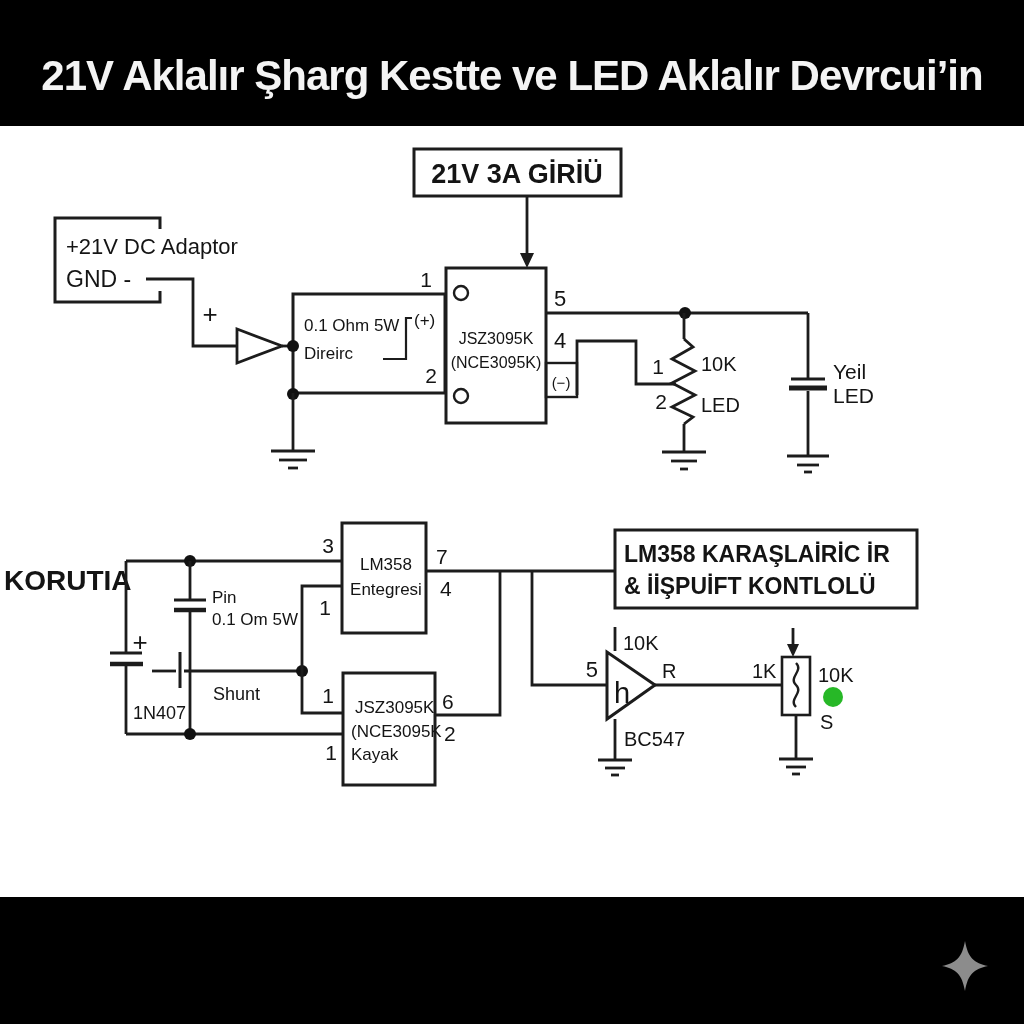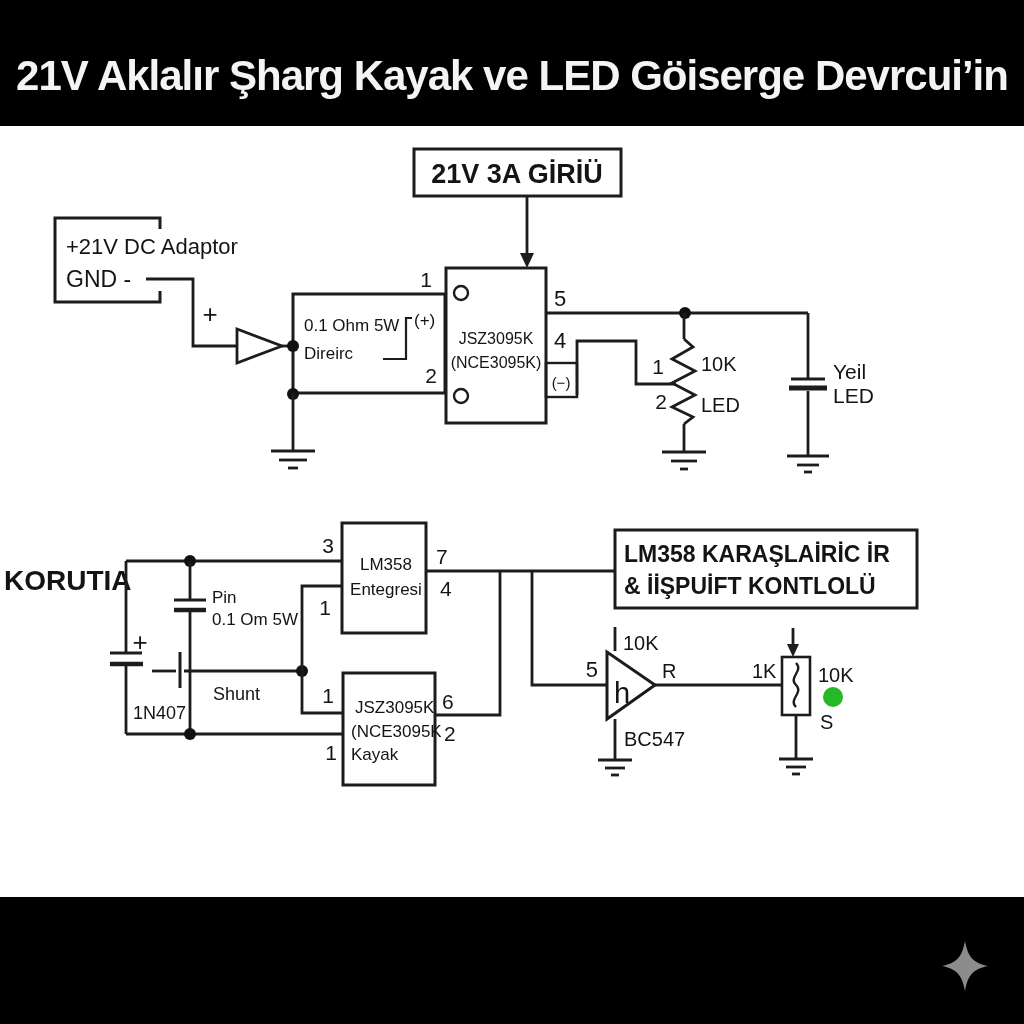--- a/index.html
+++ b/index.html
@@ -15,21 +15,21 @@
   .bx{stroke:#1c1c1c;stroke-width:3;fill:none;}
   .lbl{fill:#141414;}
   .dot{fill:#111;}
   .ah{fill:#1c1c1c;}
 </style>
 </head>
 <body>
 
 <div class="stage">
   <div class="bar bar-top"></div>
-  <div class="title">21V Aklalır Şharg Kayak ve LED Göiserge Devrcui’in</div>
+  <div class="title">21V Aklalır Şharg Kestte ve LED Aklalır Devrcui’in</div>
   <div class="bar bar-bottom"></div>
 
   <svg width="1024" height="1024" viewBox="0 0 1024 1024">
 
     <g>
       <rect class="bx" x="414" y="149" width="207" height="47"></rect>
       <text class="lbl" x="517" y="183" font-size="27" font-weight="bold" text-anchor="middle">21V 3A GİRİÜ</text>
       <line class="w" x1="527" y1="196" x2="527" y2="258"></line>
       <polygon class="ah" points="527,268 520,253 534,253"></polygon>
     </g>

